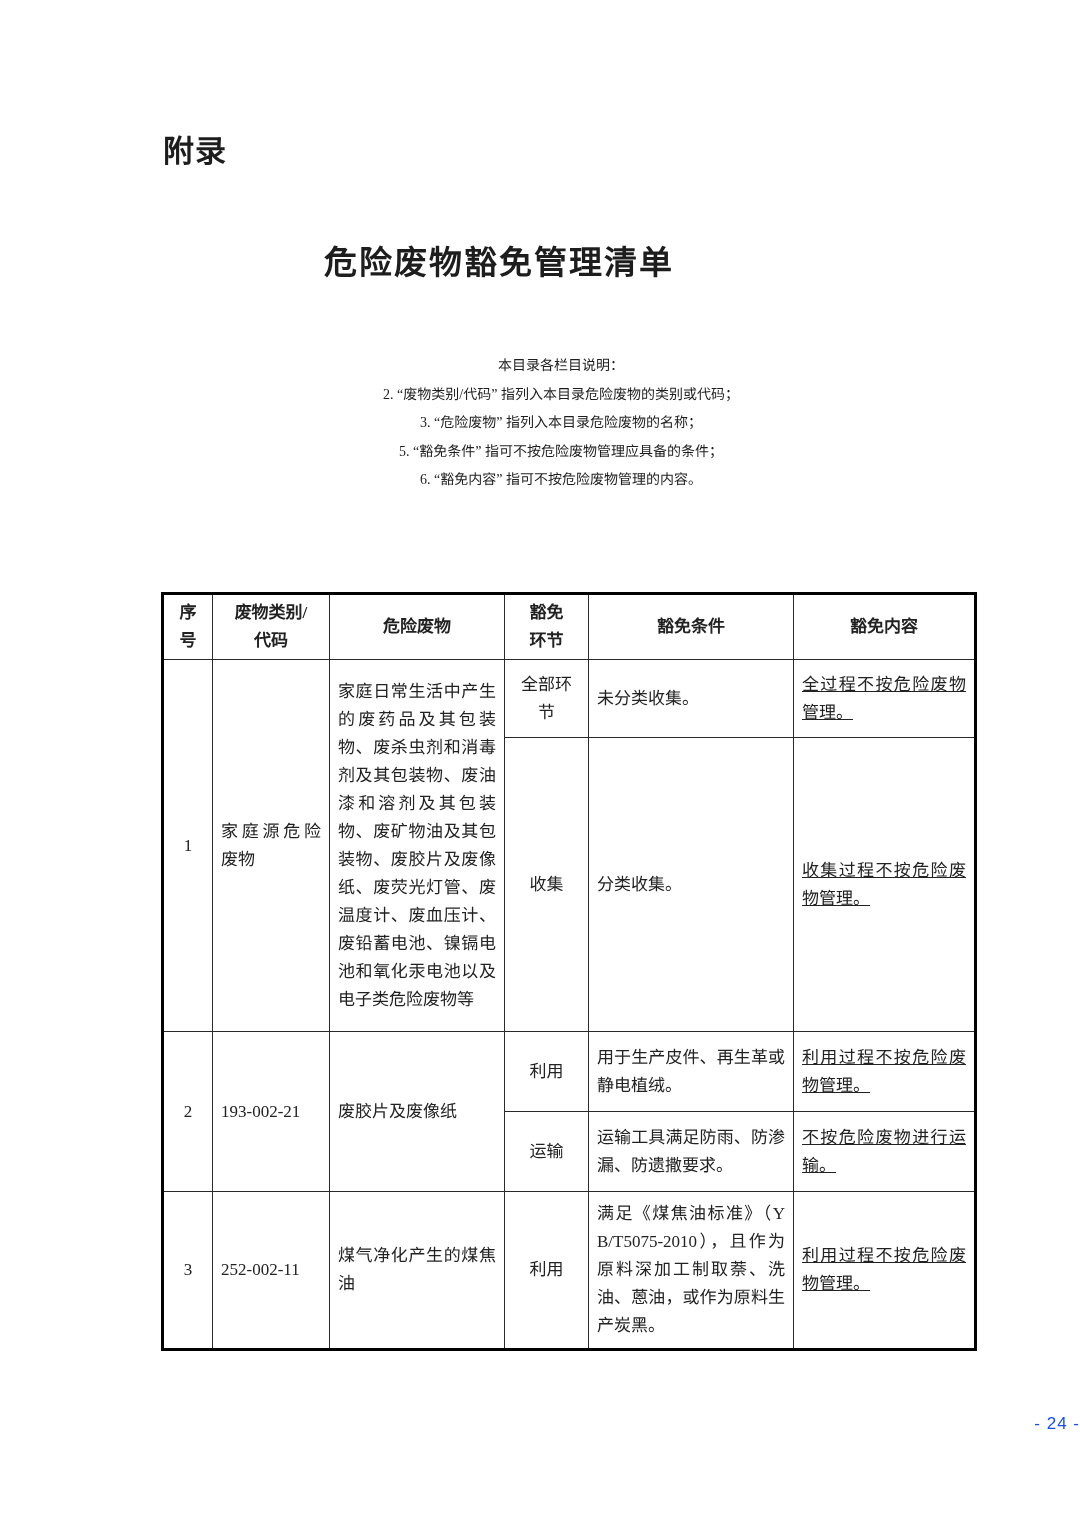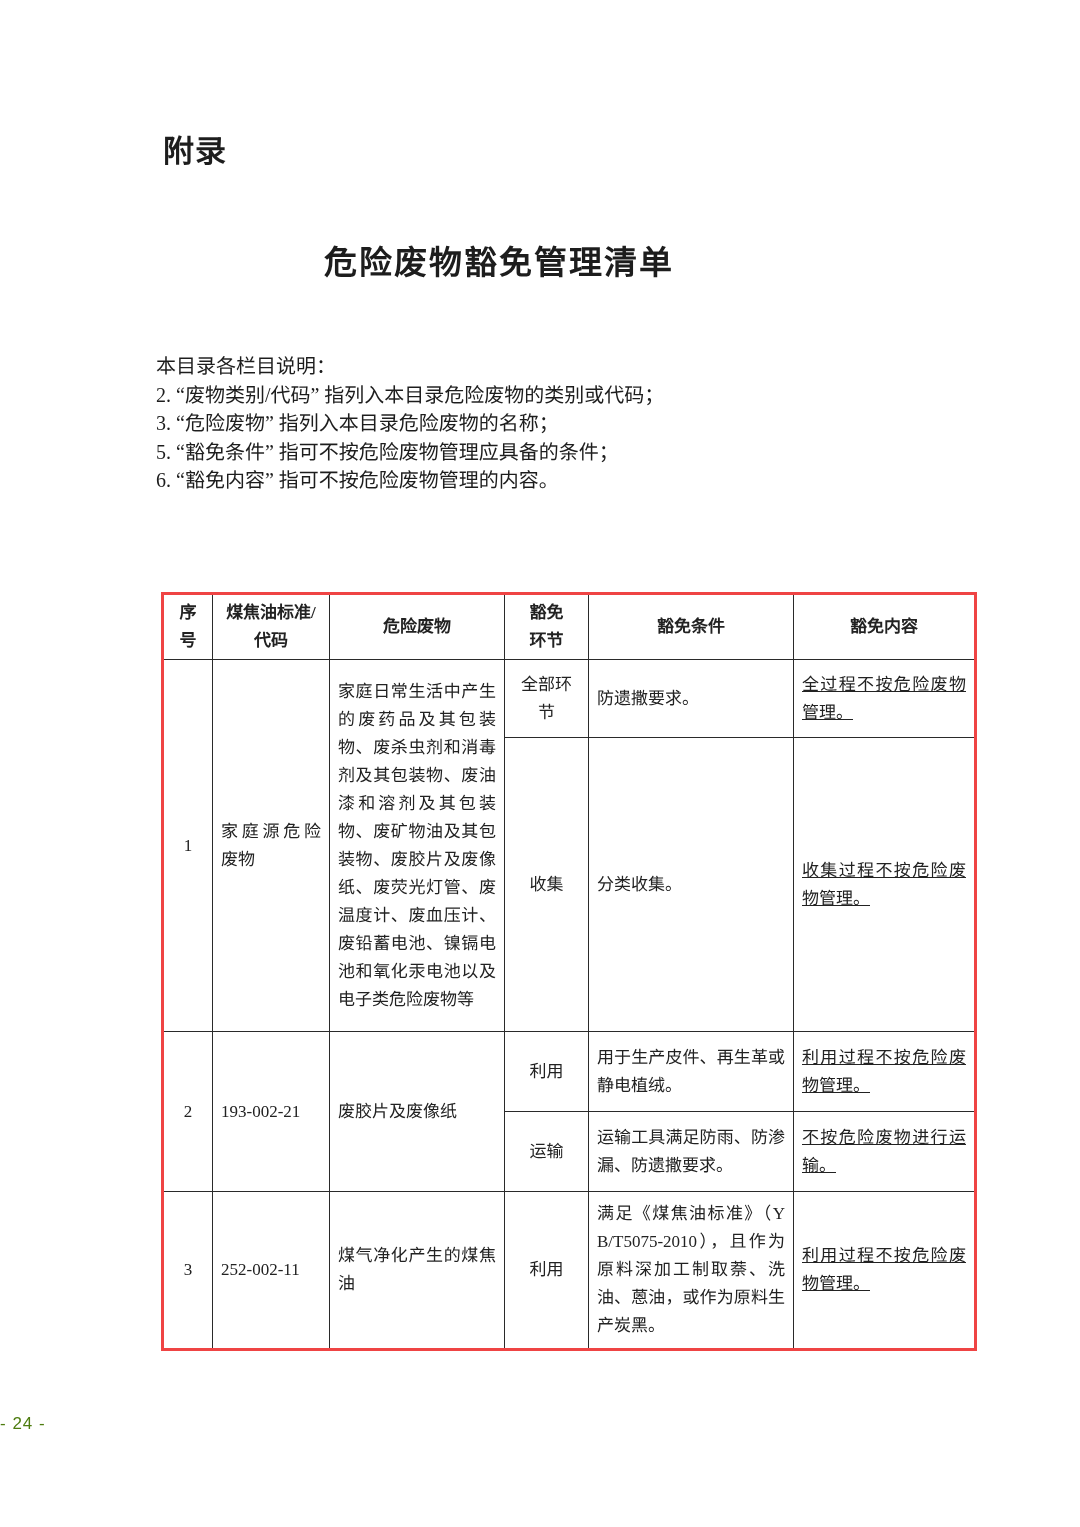--- a/index.html
+++ b/index.html
@@ -13,56 +13,56 @@
     font-family:"Liberation Sans","DejaVu Sans",sans-serif;
     font-size:31px;font-weight:bold;letter-spacing:1px;
   }
   .doc-title{
     position:absolute;left:0;top:236px;width:998px;margin:0;
     text-align:center;
     font-family:"Liberation Sans","DejaVu Sans",sans-serif;
     font-size:33px;font-weight:bold;letter-spacing:2px;
   }
   .notes{
-    position:absolute;left:156px;top:352px;width:760px;
-    font-size:20px;line-height:28.5px;
+    position:absolute;left:181px;top:352px;width:760px;
+    font-size:14px;line-height:28.5px;text-align:center;
   }
   table.exempt{
     position:absolute;left:161px;top:592px;width:813px;
     border-collapse:collapse;table-layout:fixed;
     font-size:17px;color:#222222;
   }
   table.exempt th, table.exempt td{
     border:1px solid #2a2a2a;
     padding:4px 8px;
     vertical-align:middle;
     line-height:28px;
     word-break:break-all;
   }
-  table.exempt{border:3px solid #ef4444;}
+  table.exempt{border:3px solid #000000;}
   thead tr{height:58px;}
   thead th{
     font-weight:bold;text-align:center;
     white-space:pre-line;line-height:25px;padding:2px 2px;
   }
   tr.r1a{height:78px;}
   tr.r1b{height:294px;}
   tr.r2a{height:80px;}
   tr.r2b{height:80px;}
   tr.r3{height:158px;}
   td.c-seq{text-align:center;}
   td.c-cat{text-align:justify;padding:4px 8px;font-family:Liberation Serif, serif;}
   td.c-waste{text-align:justify;padding:4px 12px;line-height:28.5px;}
   td.c-stage{text-align:center;padding:4px 4px;}
   td.c-cond{text-align:justify;}
   td.c-cont{text-align:justify;text-decoration:underline;}
   .pagenum{
-    position:absolute;left:0;top:1414px;width:1080px;text-align:left;
+    position:absolute;left:0;top:1414px;width:1080px;text-align:right;
     font-family:"Liberation Sans","DejaVu Sans",sans-serif;
-    font-size:17px;color:#4d7c0f;letter-spacing:1px;
+    font-size:17px;color:#1d4ed8;letter-spacing:1px;
   }
 </style>
 </head>
 <body>
 
 <div class="appendix">附录</div>
 
 <h1 class="doc-title">危险废物豁免管理清单</h1>
 
 <div class="notes">
@@ -78,36 +78,36 @@
     <col style="width:50px">
     <col style="width:117px">
     <col style="width:175px">
     <col style="width:84px">
     <col style="width:205px">
     <col style="width:182px">
   </colgroup>
   <thead>
     <tr>
       <th>序号</th>
-      <th>煤焦油标准/
+      <th>废物类别/
 代码</th>
       <th>危险废物</th>
       <th>豁免
 环节</th>
       <th>豁免条件</th>
       <th>豁免内容</th>
     </tr>
   </thead>
   <tbody>
     <tr class="r1a">
       <td class="c-seq" rowspan="2">1</td>
       <td class="c-cat" rowspan="2">家庭源危险废物</td>
       <td class="c-waste" rowspan="2">家庭日常生活中产生的废药品及其包装物、废杀虫剂和消毒剂及其包装物、废油漆和溶剂及其包装物、废矿物油及其包装物、废胶片及废像纸、废荧光灯管、废温度计、废血压计、废铅蓄电池、镍镉电池和氧化汞电池以及电子类危险废物等</td>
       <td class="c-stage">全部环节</td>
-      <td class="c-cond">防遗撒要求。</td>
+      <td class="c-cond">未分类收集。</td>
       <td class="c-cont">全过程不按危险废物管理。</td>
     </tr>
     <tr class="r1b">
       <td class="c-stage">收集</td>
       <td class="c-cond">分类收集。</td>
       <td class="c-cont">收集过程不按危险废物管理。</td>
     </tr>
     <tr class="r2a">
       <td class="c-seq" rowspan="2">2</td>
       <td class="c-cat" rowspan="2">193-002-21</td>

